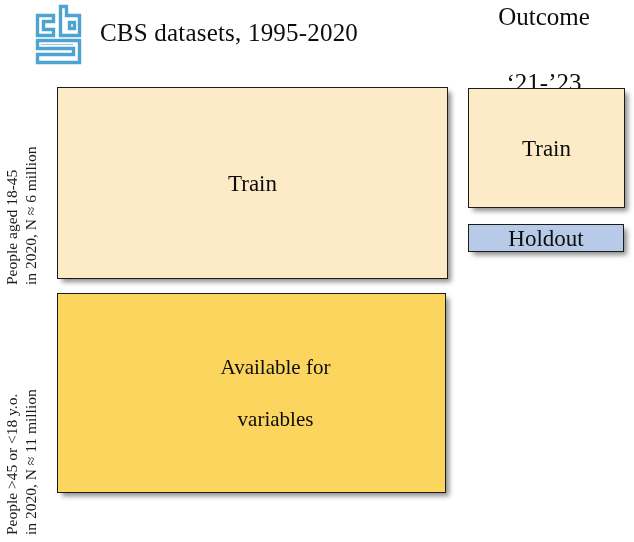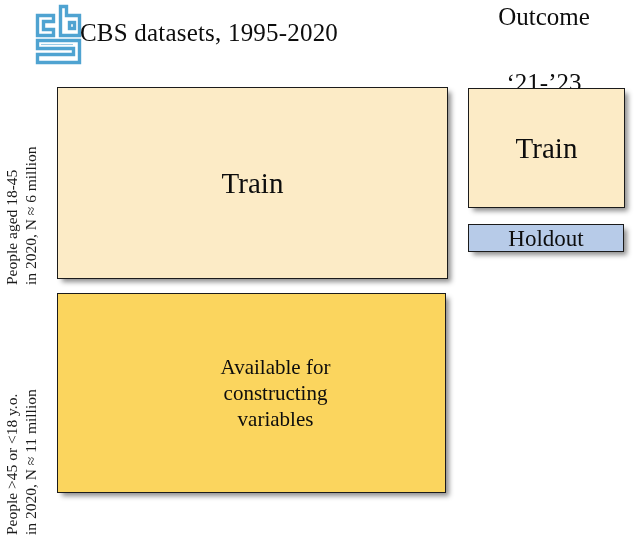--- a/index.html
+++ b/index.html
@@ -28,21 +28,21 @@
     position: absolute;
     left: 33px;
     top: 4px;
     width: 52px;
     height: 62px;
   }
 
   
   .title-main {
     position: absolute;
-    left: 80px;
+    left: 100px;
     top: 17px;
     font-size: 25px;
     line-height: 31px;
     letter-spacing: 0.2px;
     white-space: nowrap;
   }
   .title-right {
     position: absolute;
     left: 458px;
     top: 2px;
@@ -87,21 +87,21 @@
     position: absolute;
     border: 1.5px solid #1b1b1b;
     box-sizing: border-box;
     box-shadow: 4px 4px 5px -1px rgba(0,0,0,0.45);
     display: flex;
     align-items: center;
     justify-content: center;
     text-align: center;
   }
   .box .box-text {
-    font-size: 29px;
+    font-size: 23px;
     line-height: 27px;
     color: #0d0d0d;
   }
 
   #box-train-main {
     left: 57px;
     top: 87px;
     width: 391px;
     height: 192px;
   }
@@ -171,21 +171,21 @@
     <span class="l2">in 2020, N ≈ 11 million</span>
   </div>
 
   <div class="box" id="box-train-main" style="background:#FCEBC6;">
     <span class="box-text">Train</span>
   </div>
 
   <div class="box" id="box-available" style="background:#FBD55E;">
     <span class="box-text">
       <span>Available for</span><br>
-      <span>constructing</span><br>
+      <br>
       <span>variables</span>
     </span>
   </div>
 
   <div class="box" id="box-train-outcome" style="background:#FCEBC6;">
     <span class="box-text">Train</span>
   </div>
 
   <div class="box" id="box-holdout" style="background:#B7CBE8;">
     <span class="box-text">Holdout</span>

